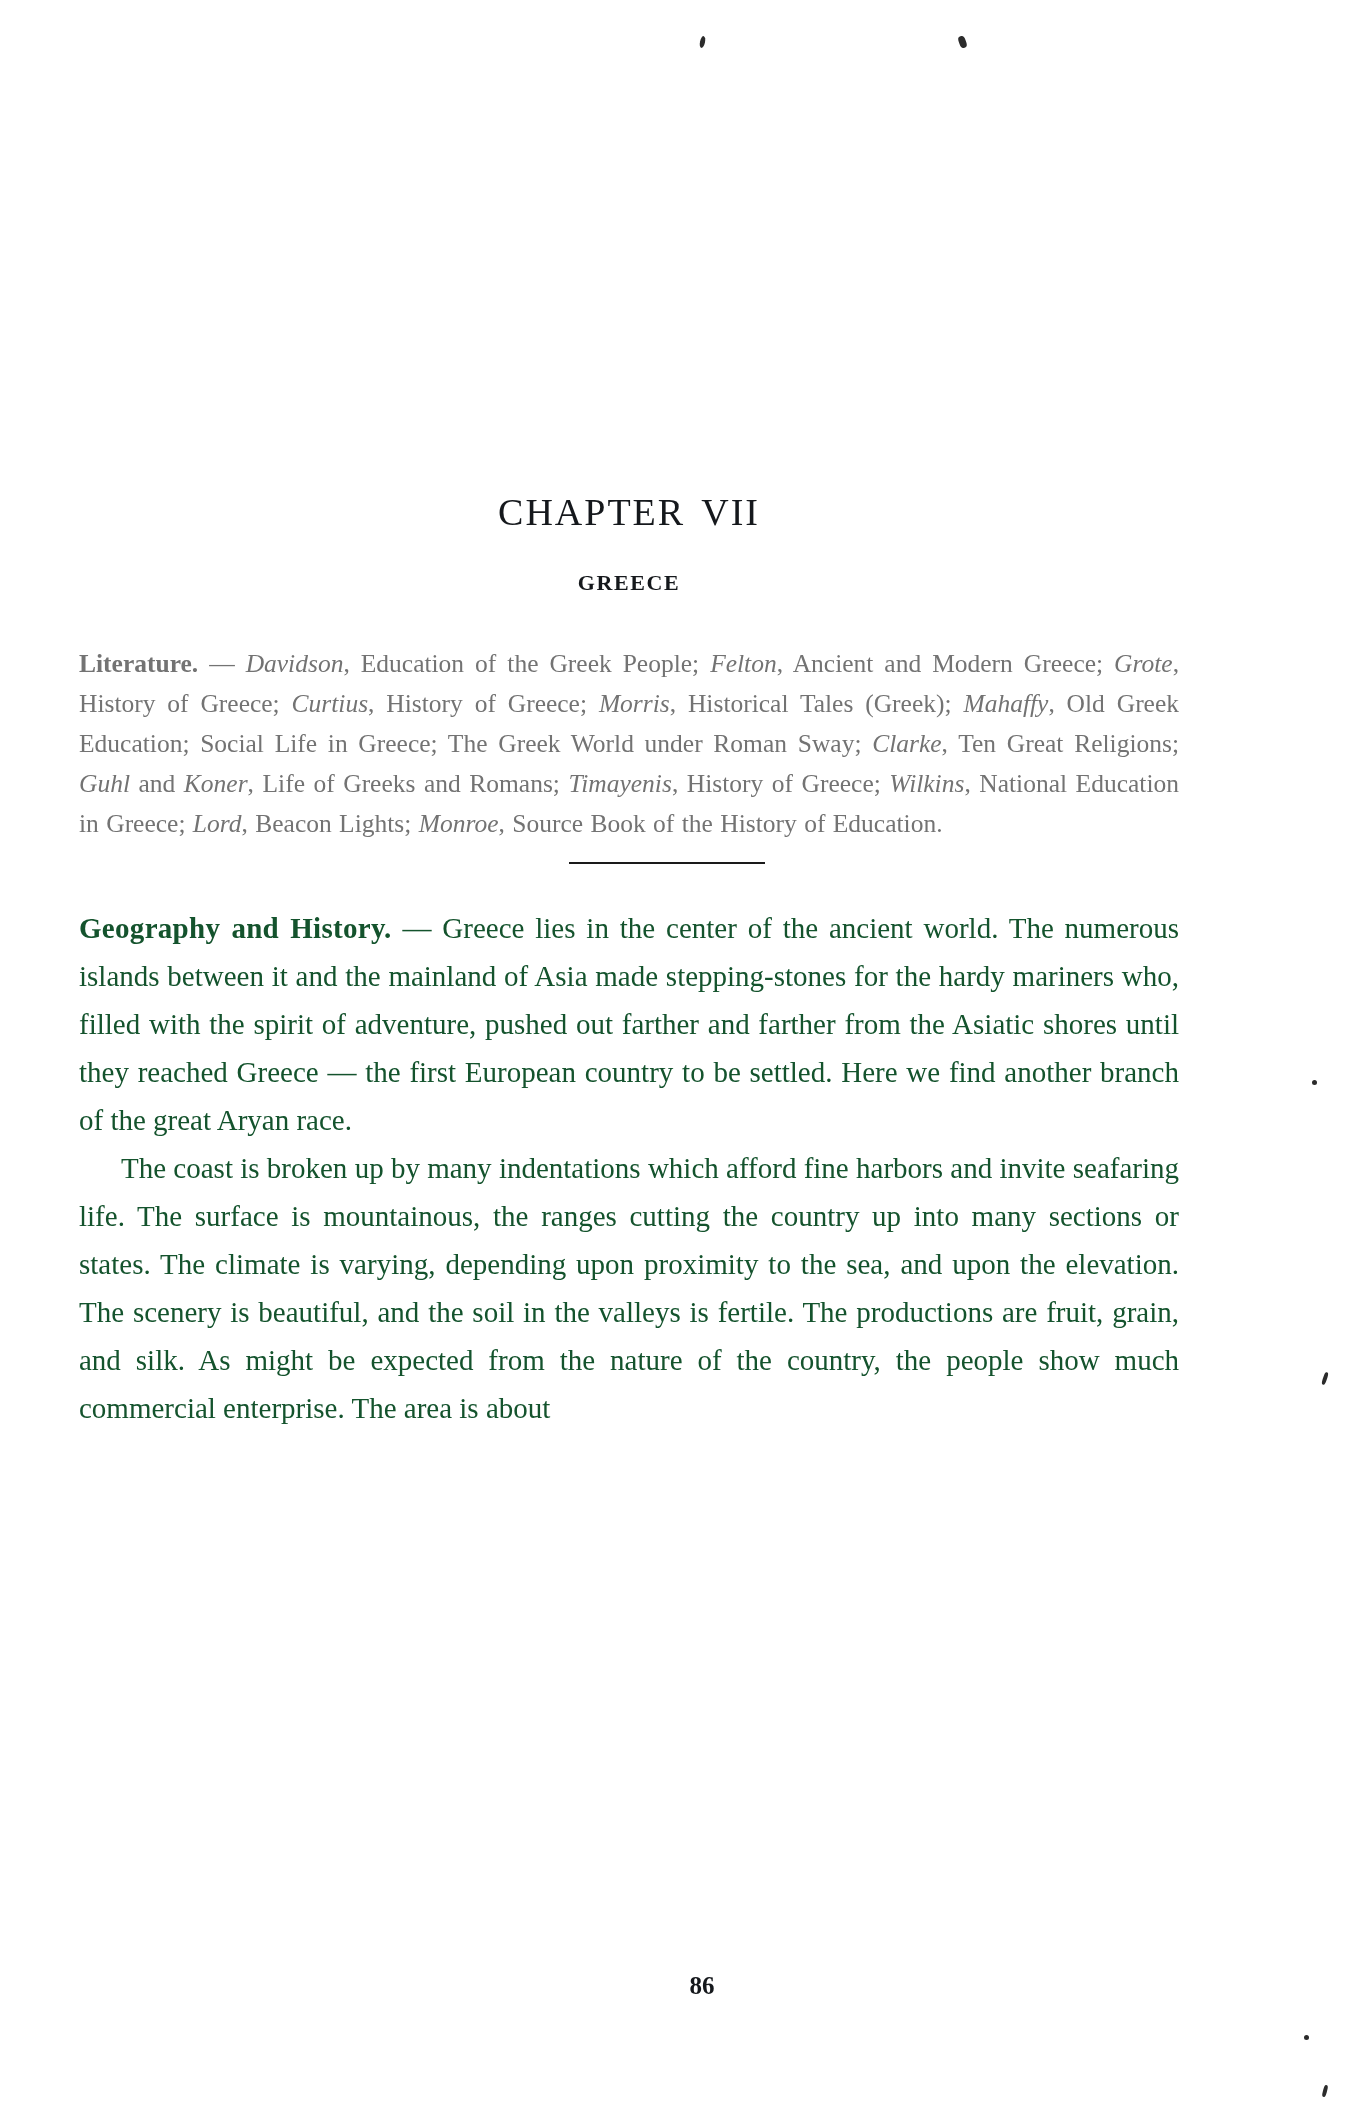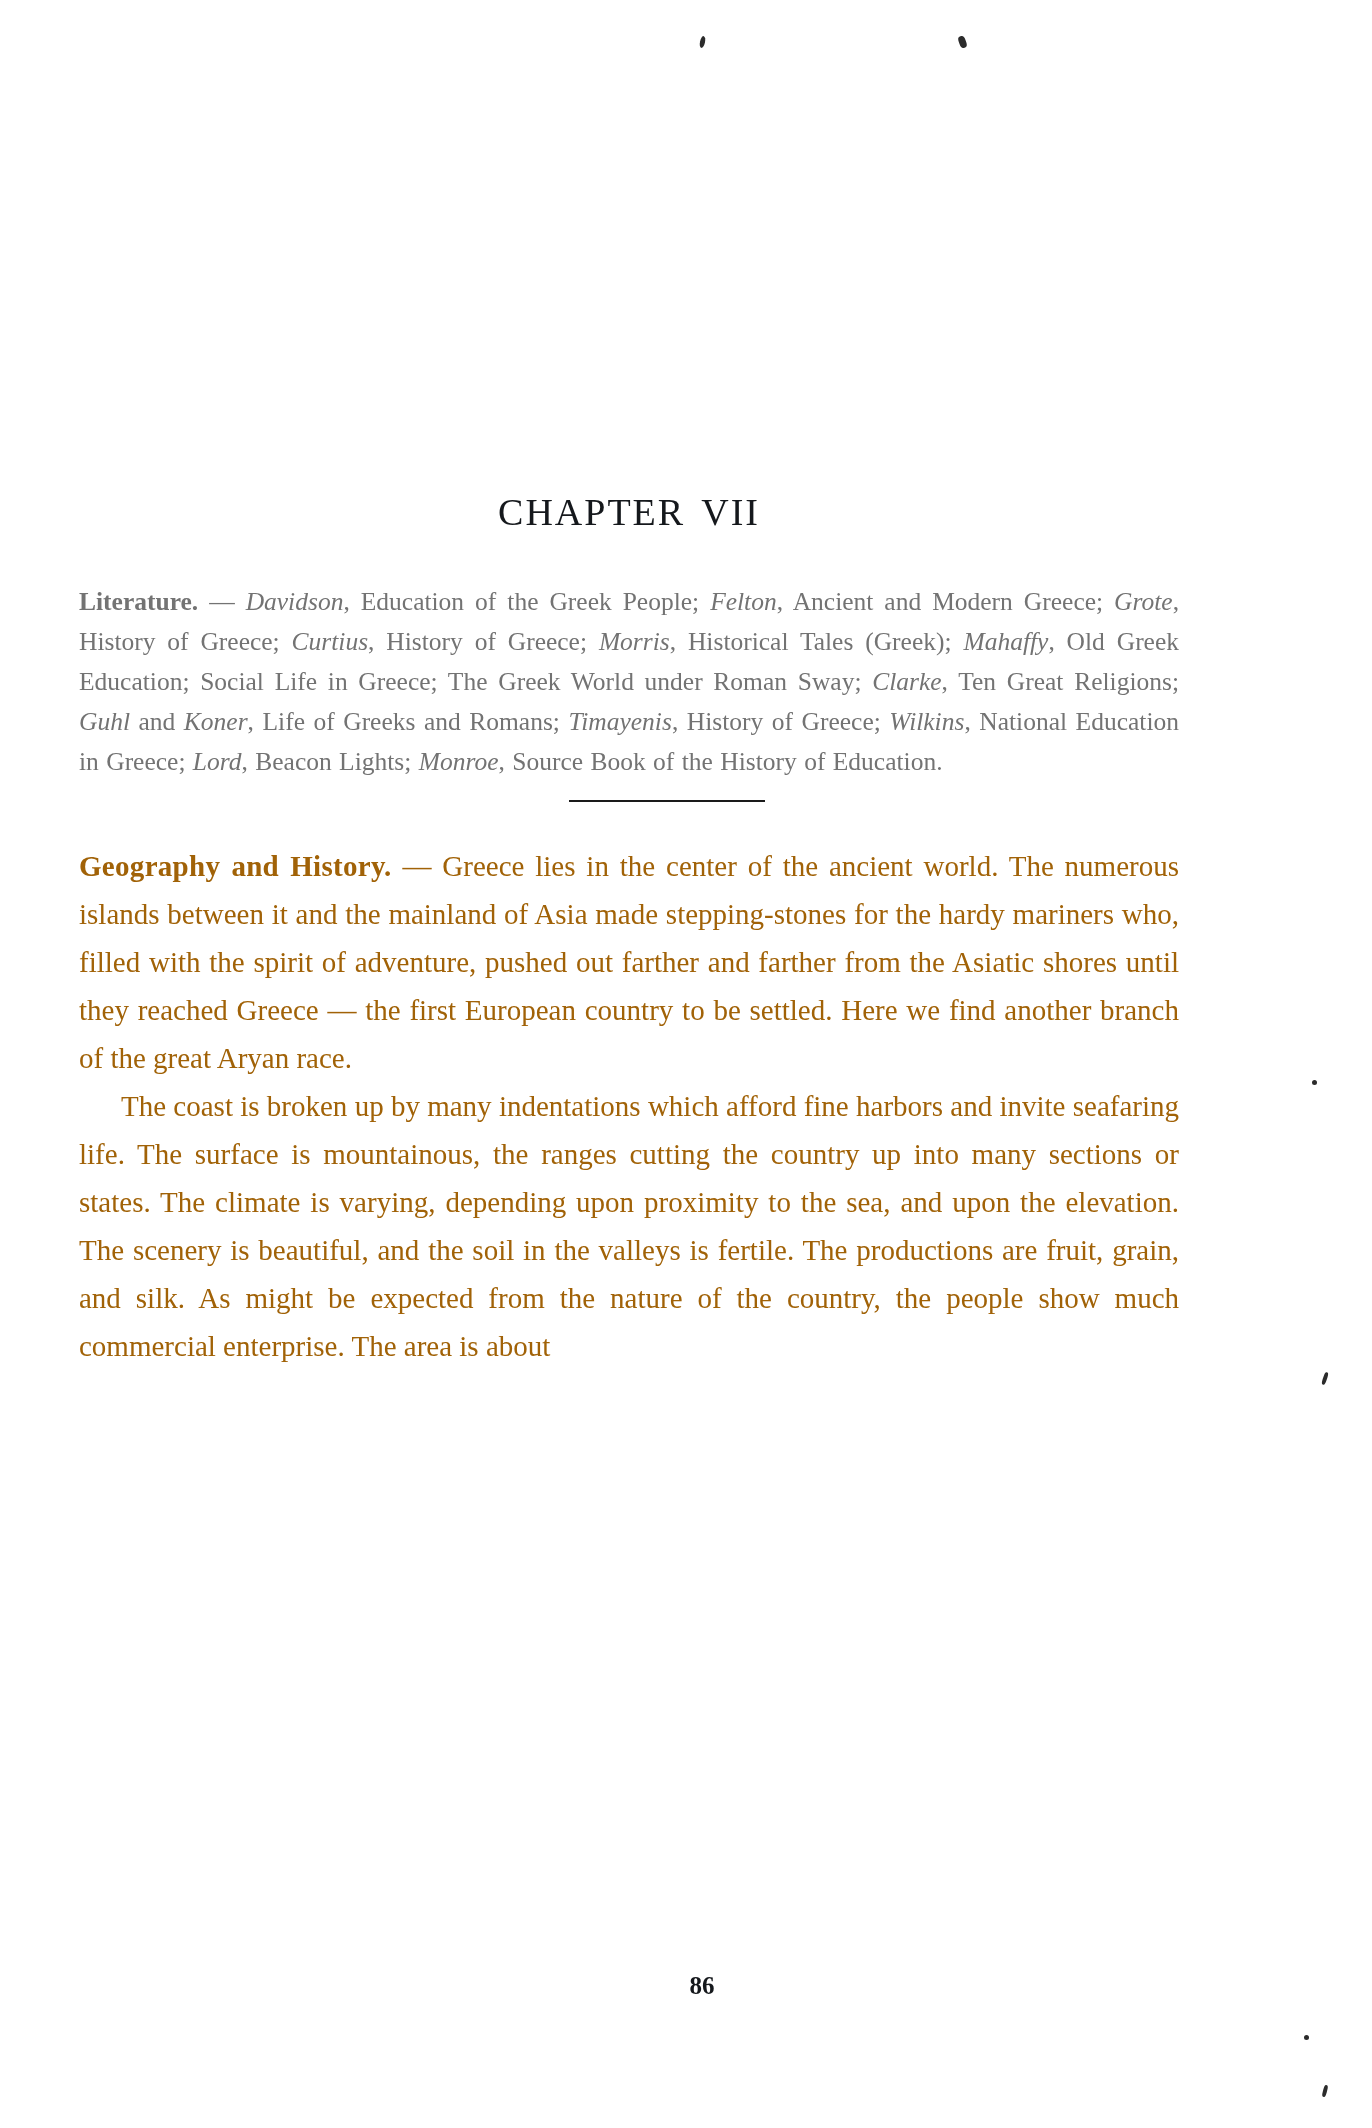--- a/index.html
+++ b/index.html
@@ -82,21 +82,21 @@
     margin: 18px auto 0 auto;
     position: relative;
     left: 38px;
   }
 
   .body-text {
     margin-top: 40px;
     font-size: 29px;
     line-height: 48px;
     text-align: justify;
-    color: #a16207;
+    color: #14532d;
   }
   .body-text p { margin: 0; }
   .body-text p + p { text-indent: 42px; }
   .body-text .lead {
     font-weight: bold;
     letter-spacing: 0.3px;
   }
 
   .folio {
     position: absolute;
@@ -120,20 +120,21 @@
   <span class="speck speck-d"></span>
   <span class="speck speck-e"></span>
   <span class="speck speck-f"></span>
 
   <div class="content">
 
     <h1 class="chapter-title">
       <span>CHAPTER</span><span class="num">VII</span>
     </h1>
 
+    <h2 class="chapter-subtitle">GREECE</h2>
 
     <div class="literature">
       <b>Literature.</b><span> — </span><span><i>Davidson</i>, Education of the Greek People; <i>Felton</i>, Ancient and Modern Greece; <i>Grote</i>, History of Greece; <i>Curtius</i>, History of Greece; <i>Morris</i>, Historical Tales (Greek); <i>Mahaffy</i>, Old Greek Education; Social Life in Greece; The Greek World under Roman Sway; <i>Clarke</i>, Ten Great Religions; <i>Guhl</i> and <i>Koner</i>, Life of Greeks and Romans; <i>Timayenis</i>, History of Greece; <i>Wilkins</i>, National Education in Greece; <i>Lord</i>, Beacon Lights; <i>Monroe</i>, Source Book of the History of Education.</span>
     </div>
 
     <div class="rule"></div>
 
     <div class="body-text">
       <p><span class="lead">Geography and History.</span><span> — Greece lies in the center of the ancient world. The numerous islands between it and the mainland of Asia made stepping-stones for the hardy mariners who, filled with the spirit of adventure, pushed out farther and farther from the Asiatic shores until they reached Greece — the first European country to be settled.   Here we find another branch of the great Aryan race.</span></p>
       <p>The coast is broken up by many indentations which afford fine harbors and invite seafaring life.   The surface is mountainous, the ranges cutting the country up into many sections or states.   The climate is varying, depending upon proximity to the sea, and upon the elevation. The scenery is beautiful, and the soil in the valleys is fertile.   The productions are fruit, grain, and silk.   As might be expected from the nature of the country, the people show much commercial enterprise.   The area is about</p>

